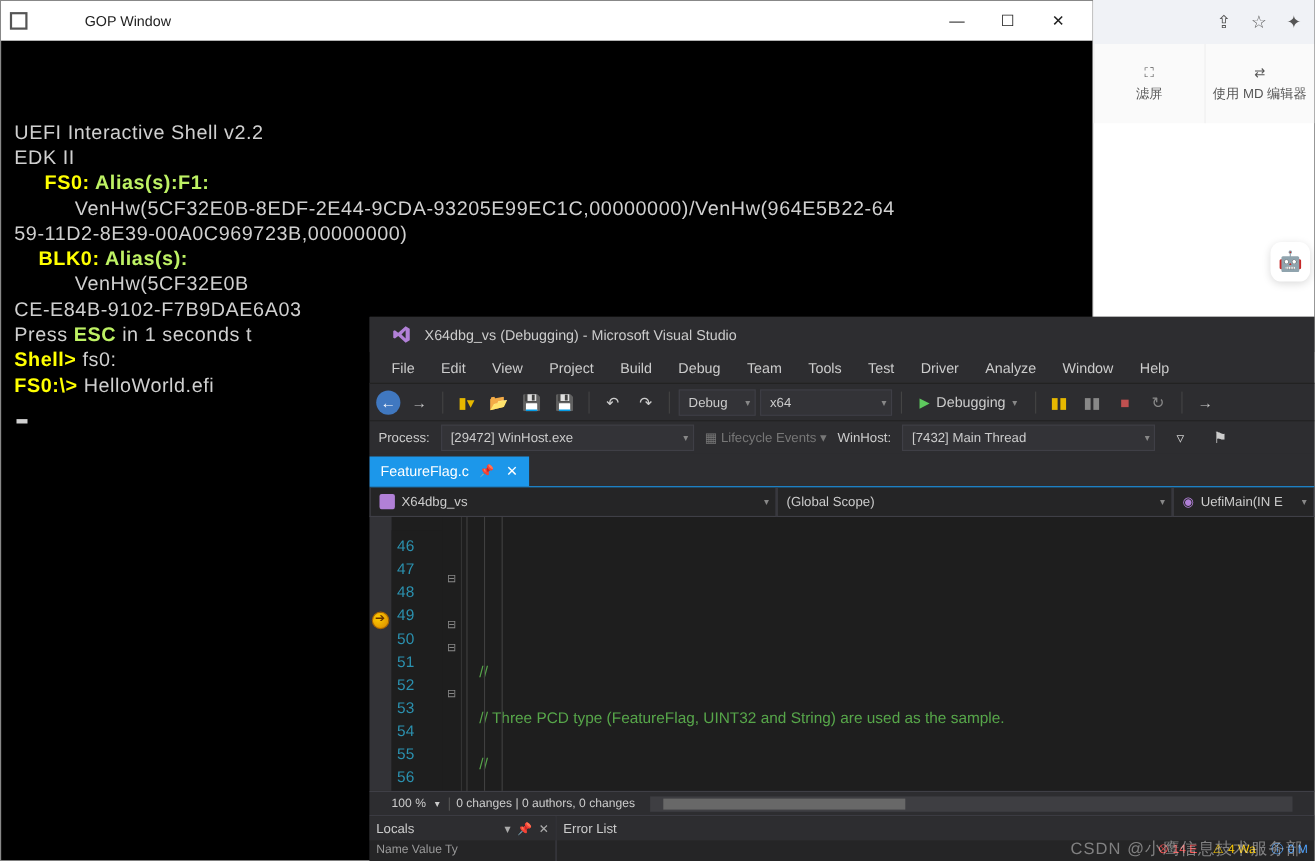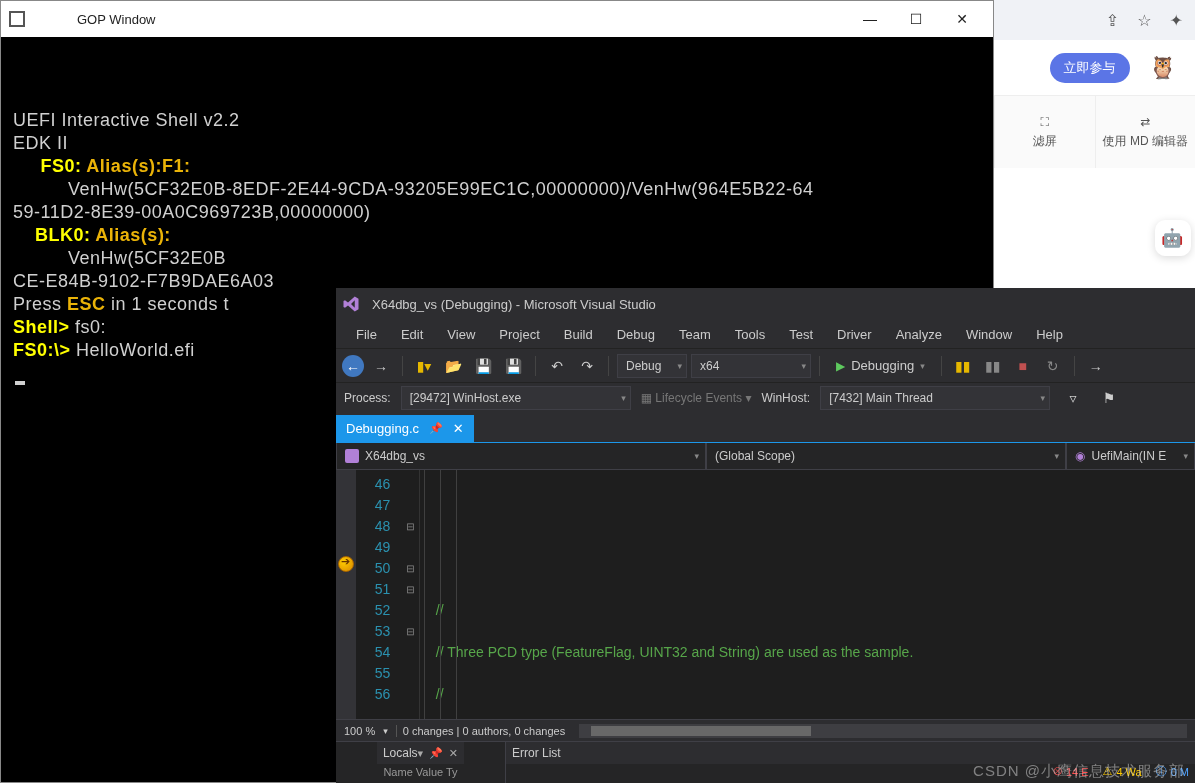--- a/index.html
+++ b/index.html
@@ -7,37 +7,37 @@
 
 
 .gop-window { position: absolute; top: 0; left: 0; width: 994px; height: 783px; background: #fff; border: 1px solid #888; }
 .gop-titlebar { height: 36px; display: flex; align-items: center; padding: 0 8px; background: #fff; }
 .gop-icon { width: 16px; height: 16px; border: 2px solid #555; margin-right: 8px; }
 .gop-title { flex: 1; font-size: 13px; color: #222; margin-left: 44px; }
 .win-controls { display: flex; gap: 0; }
 .win-btn { width: 46px; height: 32px; display: flex; align-items: center; justify-content: center; font-size: 14px; color: #222; }
 .gop-console { background: #000; height: calc(100% - 36px); padding: 72px 12px 12px 12px; font-family: "Consolas", monospace; font-size: 18px; line-height: 23px; color: #d0d0d0; letter-spacing: 0.5px; }
 .gop-console .yellow { color: #ffff00; font-weight: bold; }
-.gop-console .white { color: #eab308; font-weight: bold; }
+.gop-console .white { color: #bef264; font-weight: bold; }
 .cursor { display: inline-block; width: 10px; height: 4px; background: #d0d0d0; vertical-align: bottom; margin-left: 2px; }
 
 
 .browser-strip { position: absolute; top: 0; right: 0; width: 201px; height: 783px; background: #fff; }
 .browser-top { height: 40px; background: #f0f2f6; display: flex; align-items: center; justify-content: flex-end; gap: 18px; padding-right: 12px; }
 .browser-top span { font-size: 16px; color: #555; }
 .browser-bar { height: 56px; display: flex; align-items: center; justify-content: flex-end; gap: 20px; padding-right: 18px; background: #fff; border-bottom: 1px solid #eee; }
 .join-btn { background: #5b75e6; color: #fff; border-radius: 18px; padding: 6px 14px; font-size: 13px; }
 .owl { font-size: 22px; }
 .browser-tools { height: 72px; display: flex; background: #fafafa; }
 .tool-cell { flex: 1; display: flex; flex-direction: column; align-items: center; justify-content: center; font-size: 12px; color: #555; gap: 4px; border-left: 1px solid #eee; }
 .bot-badge { position: absolute; right: 4px; top: 220px; width: 36px; height: 36px; background: #fff; border-radius: 10px; box-shadow: 0 2px 8px rgba(0,0,0,.15); display: flex; align-items: center; justify-content: center; font-size: 18px; }
 
 
 .vs-window { position: absolute; top: 288px; left: 336px; width: 859px; height: 495px; background: #2d2d30; color: #ccc; font-size: 13px; display: flex; flex-direction: column; }
-.vs-titlebar { height: 32px; display: flex; align-items: center; padding: 0 6px; background: #2d2d30; gap: 12px; }
+.vs-titlebar { height: 32px; display: flex; align-items: center; padding: 0 20px; background: #2d2d30; gap: 12px; }
 .vs-logo { width: 18px; height: 18px; display: flex; align-items: center; justify-content: center; }
 .vs-title { color: #ccc; font-size: 13px; }
 .vs-menubar { height: 28px; display: flex; align-items: center; padding: 0 8px; gap: 0; }
 .vs-menuitem { padding: 4px 12px; color: #ccc; font-size: 13px; }
 .vs-toolbar { height: 34px; display: flex; align-items: center; padding: 0 6px; gap: 4px; background: #2d2d30; border-top: 1px solid #222; }
 .tb-btn { width: 26px; height: 26px; display: flex; align-items: center; justify-content: center; color: #ccc; font-size: 14px; border-radius: 2px; }
 .tb-sep { width: 1px; height: 20px; background: #444; margin: 0 4px; }
 .tb-dd { background: #333337; border: 1px solid #3f3f46; color: #ccc; padding: 2px 20px 2px 8px; font-size: 12px; position: relative; height: 24px; display: flex; align-items: center; }
 .tb-dd::after { content: "▾"; position: absolute; right: 4px; font-size: 9px; color: #888; }
 .continue-btn { display: flex; align-items: center; gap: 6px; padding: 2px 8px; }
@@ -51,30 +51,30 @@
 .file-tab .pin { font-size: 11px; }
 .file-tab .close { font-size: 13px; }
 .vs-navbar { height: 28px; display: flex; background: #252526; border-top: 1px solid #1c97ea; }
 .nav-dd { flex: 1; border: 1px solid #3f3f46; border-top: none; padding: 4px 8px; color: #ccc; font-size: 12px; display: flex; align-items: center; gap: 6px; position: relative; }
 .nav-dd::after { content: "▾"; position: absolute; right: 6px; font-size: 9px; color: #888; }
 .proj-icon { width: 14px; height: 14px; background: #b180d7; border-radius: 2px; display: inline-block; }
 .vs-editor { flex: 1; display: flex; background: #1e1e1e; font-family: Consolas, monospace; font-size: 14px; overflow: hidden; }
 .bp-gutter { width: 20px; background: #333337; }
 .bp-marker { width: 16px; height: 16px; border-radius: 50%; background: radial-gradient(circle at 35% 35%, #ffcc00, #d88800); border: 1px solid #aa6600; margin: 2px auto 0; position: relative; }
 .bp-marker::after { content: "➔"; position: absolute; left: 2px; top: -2px; font-size: 11px; color: #663300; }
-.linenums { width: 46px; text-align: center; color: #2b91af; padding: 4px 8px 0 15px; line-height: 21px; background: #1e1e1e; }
+.linenums { width: 46px; text-align: left; color: #2b91af; padding: 4px 8px 0 5px; line-height: 21px; background: #1e1e1e; margin-top: 12px; }
 .fold-gutter { width: 18px; background: #1e1e1e; padding-top: 4px; line-height: 21px; text-align: center; color: #888; font-size: 10px; border-right: 1px solid #333; }
 .code-area { flex: 1; padding: 4px 0 0 8px; line-height: 21px; white-space: pre; color: #dcdcdc; position: relative; }
 .code-area .guide { position: absolute; top: 0; bottom: 0; width: 1px; background: #404040; }
 .cm { color: #57a64a; }
-.vs-status-changes { height: 22px; background: #2d2d30; display: flex; align-items: center; padding: 0 8px; gap: 8px; font-size: 11px; color: #ccc; border-top: 1px solid #3f3f46; }
+.vs-status-changes { height: 22px; background: #2d2d30; display: flex; align-items: center; padding: 0 20px; gap: 8px; font-size: 11px; color: #ccc; border-top: 1px solid #3f3f46; }
 .hscroll { flex: 1; height: 14px; background: #3e3e42; position: relative; margin-left: 6px; }
 .hscroll-thumb { position: absolute; left: 12px; width: 220px; top: 2px; bottom: 2px; background: #686868; }
 .vs-panels { height: 42px; display: flex; background: #252526; border-top: 1px solid #3f3f46; }
-.locals-panel { width: 170px; border-right: 1px solid #3f3f46; display: flex; flex-direction: column; align-items: center; }
+.locals-panel { width: 170px; border-right: 1px solid #3f3f46; display: flex; flex-direction: column; }
 .panel-header { height: 22px; display: flex; align-items: center; justify-content: space-between; padding: 0 6px; background: #2d2d30; font-size: 12px; }
 .panel-header .icons { display: flex; gap: 6px; color: #aaa; font-size: 11px; }
 .panel-cols { display: flex; font-size: 11px; color: #999; padding: 2px 6px; gap: 10px; }
 .errorlist-panel { flex: 1; display: flex; flex-direction: column; }
 .error-row { display: flex; align-items: center; gap: 14px; padding: 0 6px; font-size: 11px; color: #ccc; }
 .badge { display: flex; align-items: center; gap: 4px; }
 .badge-red { color: #ff5050; }
 .badge-yellow { color: #ffcc00; }
 .badge-blue { color: #4fa3ff; }
 .watermark { position: absolute; right: 10px; bottom: 2px; color: rgba(220,220,220,.5); font-size: 15px; letter-spacing: 1px; pointer-events: none; }
@@ -106,24 +106,20 @@
 <div><span class="yellow">FS0:\&gt;</span><span> HelloWorld.efi</span></div>
 <div><span class="cursor"></span></div>
   </div>
 </div>
 
 <div class="browser-strip">
   <div class="browser-top">
     <span>⇪</span>
     <span>☆</span>
     <span>✦</span>
-  </div>
-  <div class="browser-bar">
-    <div class="join-btn">立即参与</div>
-    <div class="owl">🦉</div>
   </div>
   <div class="browser-tools">
     <div class="tool-cell">
       <span>⛶</span>
       <span>滤屏</span>
     </div>
     <div class="tool-cell">
       <span>⇄</span>
       <span>使用 MD 编辑器</span>
     </div>
@@ -187,21 +183,21 @@
     <span class="label">Process:</span>
     <div class="tb-dd wide-dd">[29472] WinHost.exe</div>
     <span class="muted">▦ <span>Lifecycle Events</span> ▾</span>
     <span class="label">WinHost:</span>
     <div class="tb-dd wide-dd">[7432] Main Thread</div>
     <div class="tb-btn">▿</div>
     <div class="tb-btn">⚑</div>
   </div>
   <div class="vs-tabstrip">
     <div class="file-tab">
-      <span>Debugging.c</span>
+      <span>FeatureFlag.c</span>
       <span class="pin">📌</span>
       <span class="close">✕</span>
     </div>
   </div>
   <div class="vs-navbar">
     <div class="nav-dd" style="flex:0 0 370px">
       <span class="proj-icon"></span>
       <span>X64dbg_vs</span>
     </div>
     <div class="nav-dd" style="flex:0 0 360px">

